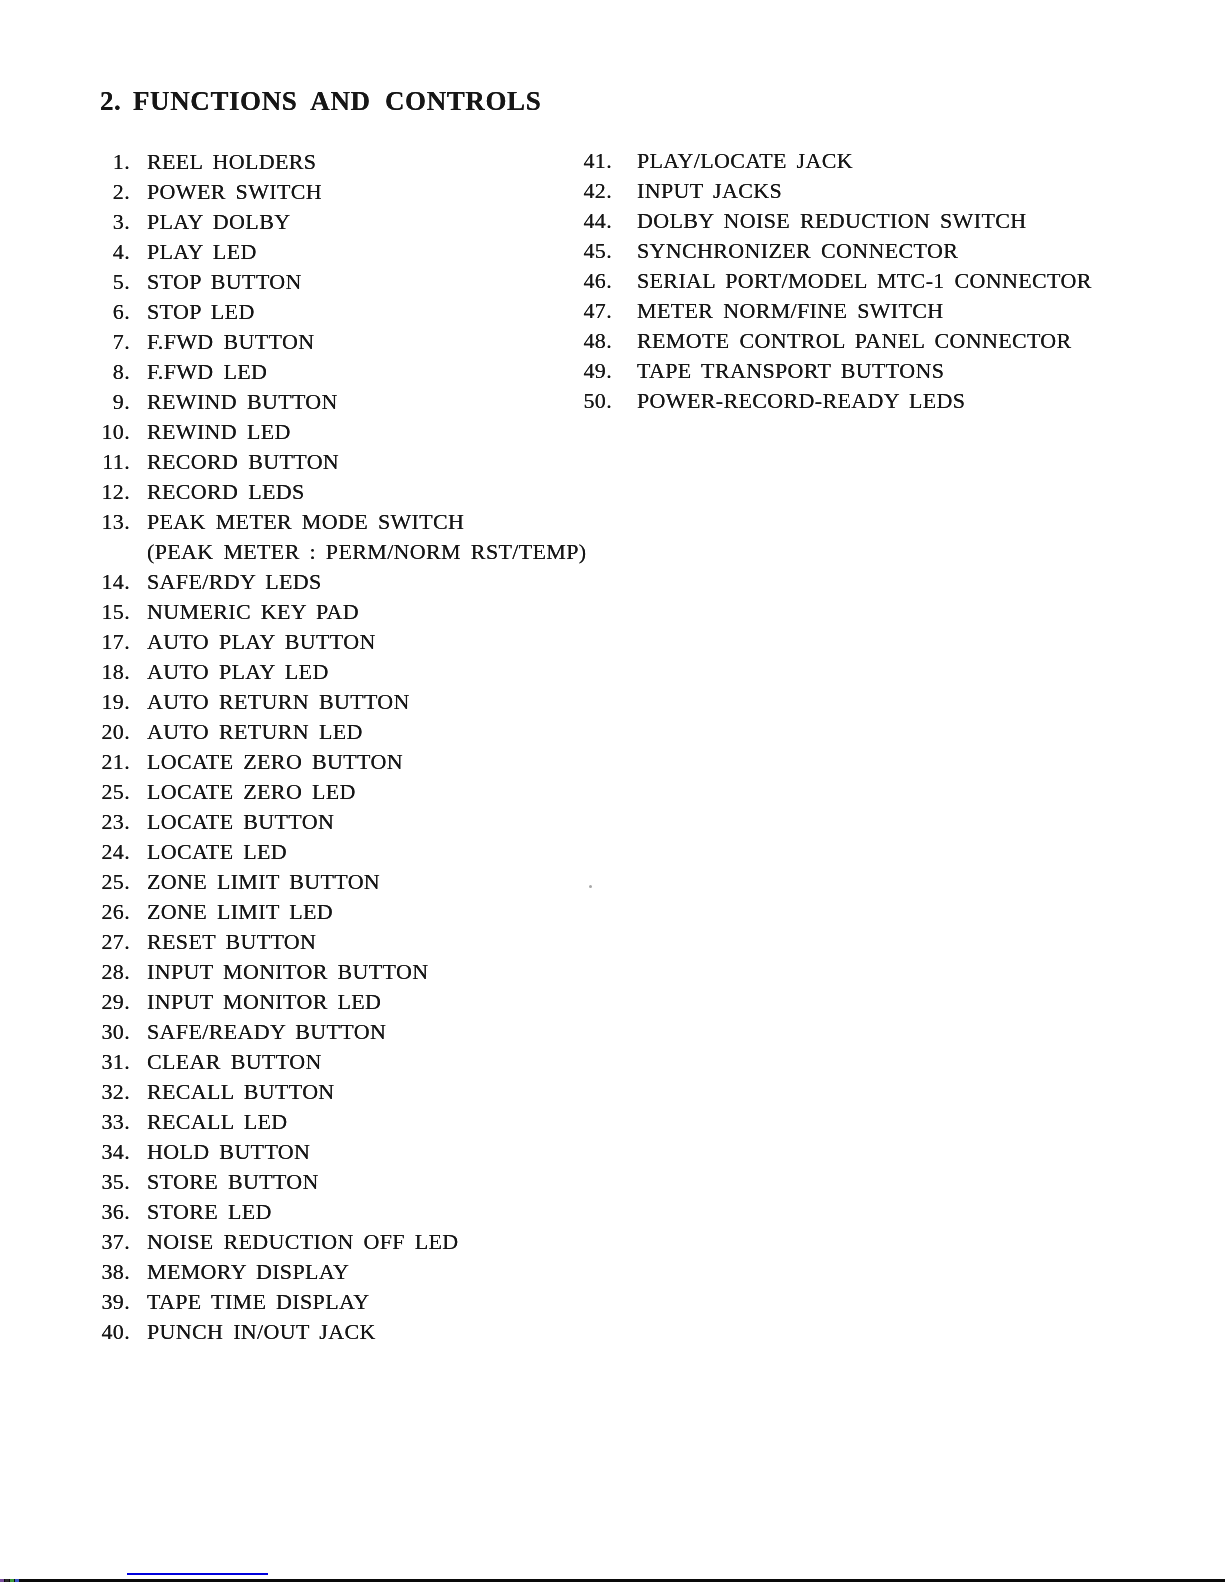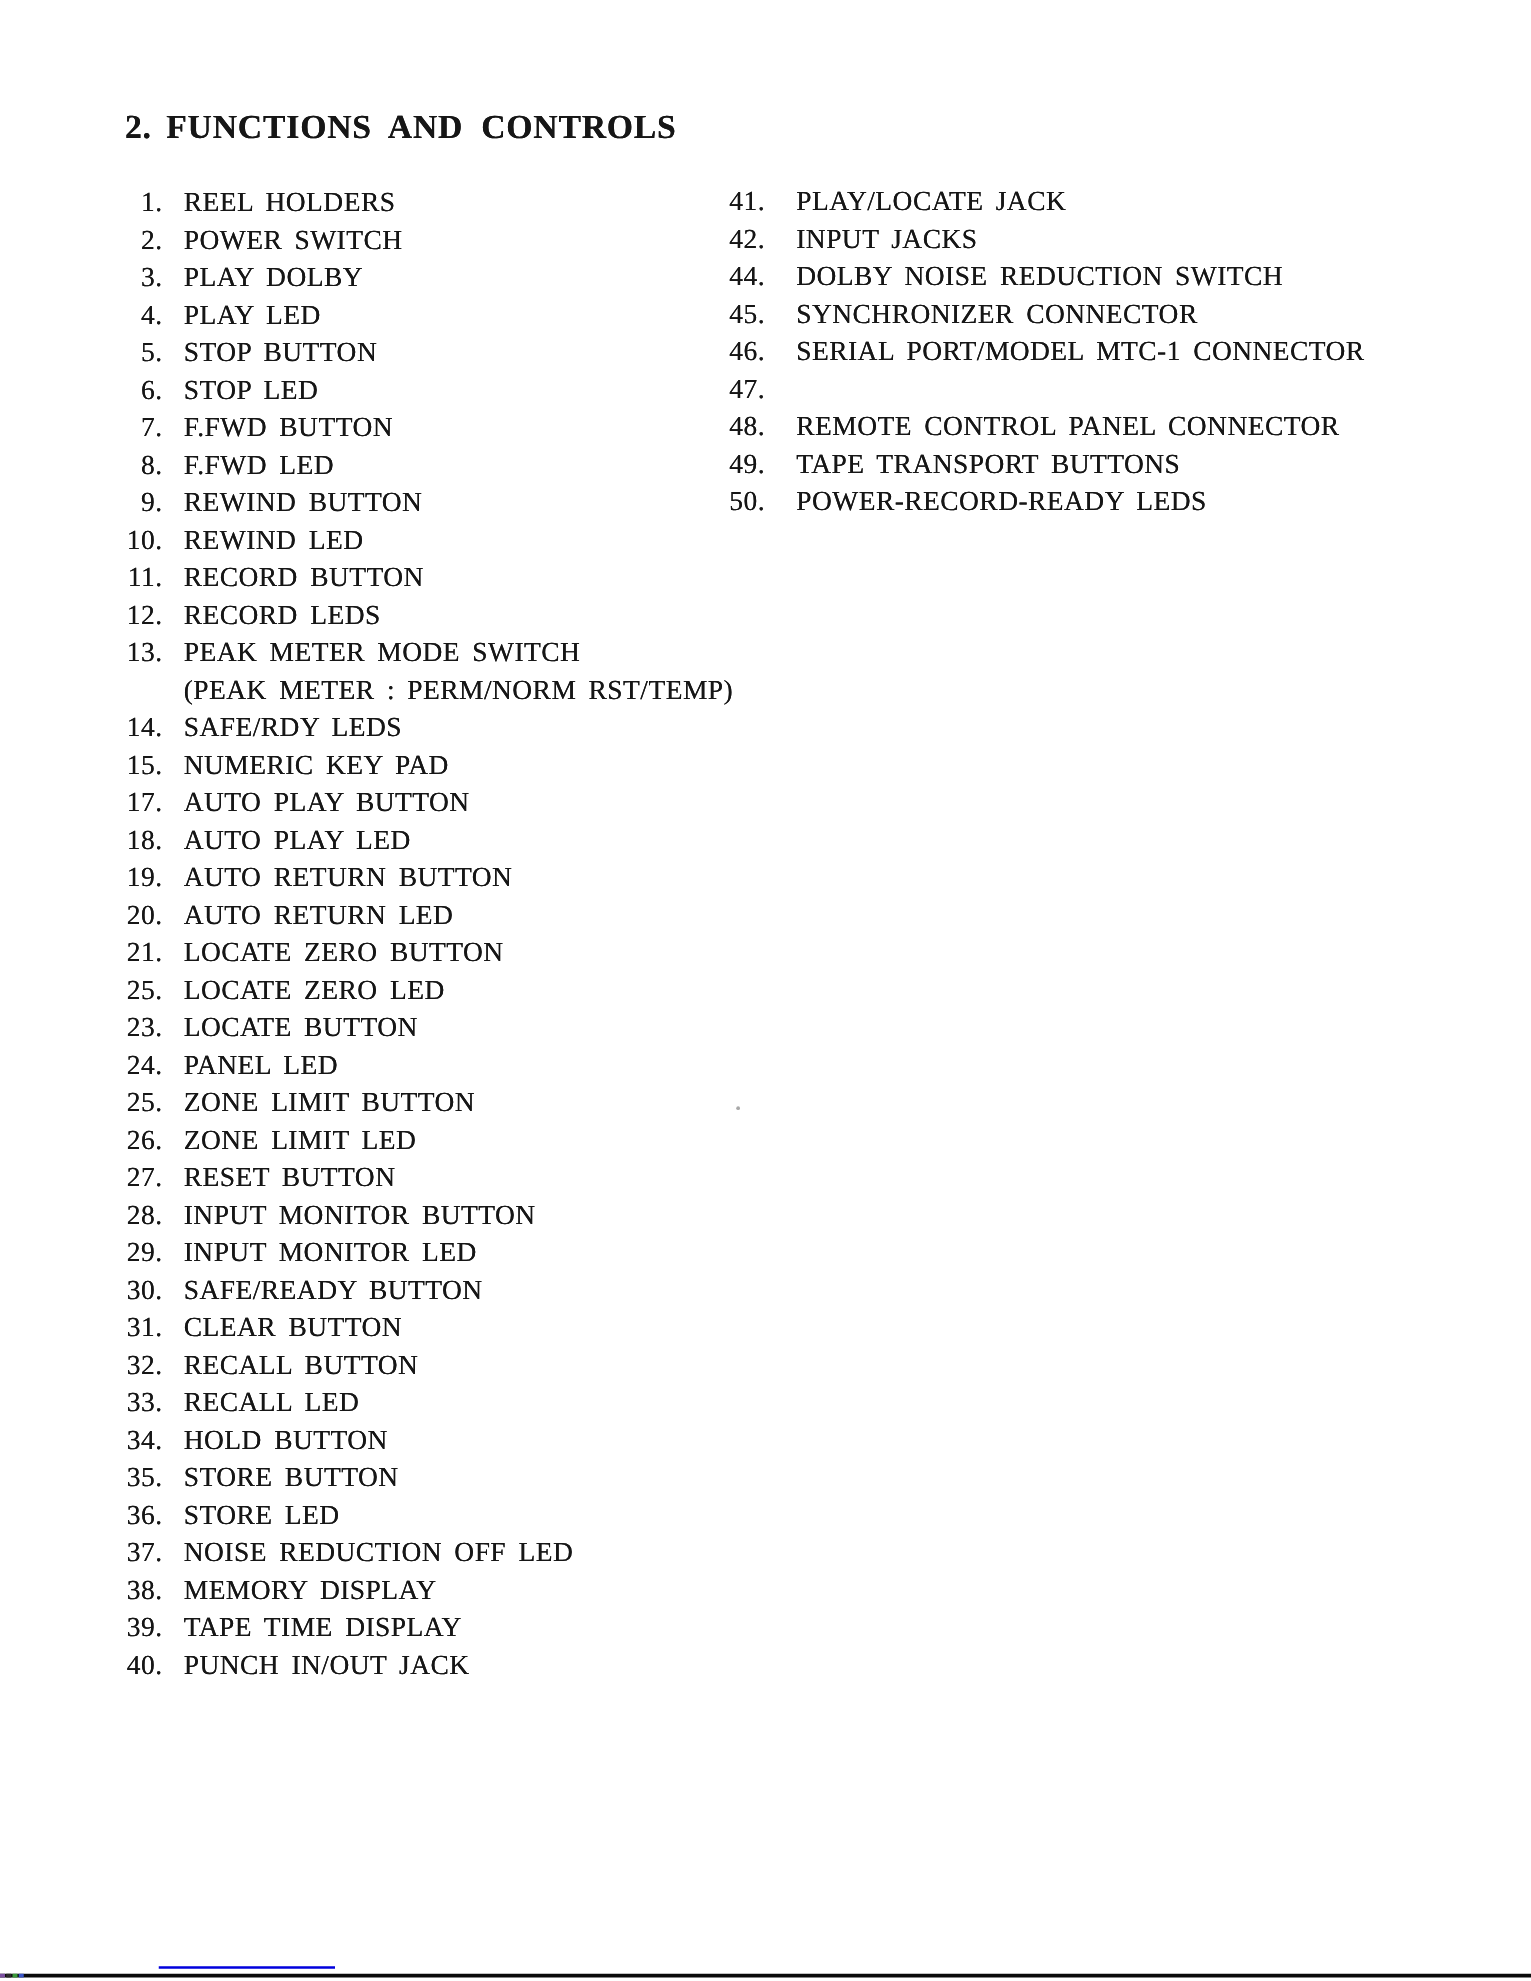--- a/index.html
+++ b/index.html
@@ -160,21 +160,21 @@
       <div class="row">
         <span class="num">25.</span>
         <span class="lbl">LOCATE ZERO LED</span>
       </div>
       <div class="row">
         <span class="num">23.</span>
         <span class="lbl">LOCATE BUTTON</span>
       </div>
       <div class="row">
         <span class="num">24.</span>
-        <span class="lbl">PANEL LED</span>
+        <span class="lbl">LOCATE LED</span>
       </div>
       <div class="row">
         <span class="num">25.</span>
         <span class="lbl">ZONE LIMIT BUTTON</span>
       </div>
       <div class="row">
         <span class="num">26.</span>
         <span class="lbl">ZONE LIMIT LED</span>
       </div>
       <div class="row">
@@ -251,20 +251,21 @@
       <div class="row">
         <span class="num">45.</span>
         <span class="lbl">SYNCHRONIZER CONNECTOR</span>
       </div>
       <div class="row">
         <span class="num">46.</span>
         <span class="lbl">SERIAL PORT/MODEL MTC-1 CONNECTOR</span>
       </div>
       <div class="row">
         <span class="num">47.</span>
+        <span class="lbl">METER NORM/FINE SWITCH</span>
       </div>
       <div class="row">
         <span class="num">48.</span>
         <span class="lbl">REMOTE CONTROL PANEL CONNECTOR</span>
       </div>
       <div class="row">
         <span class="num">49.</span>
         <span class="lbl">TAPE TRANSPORT BUTTONS</span>
       </div>
       <div class="row">

